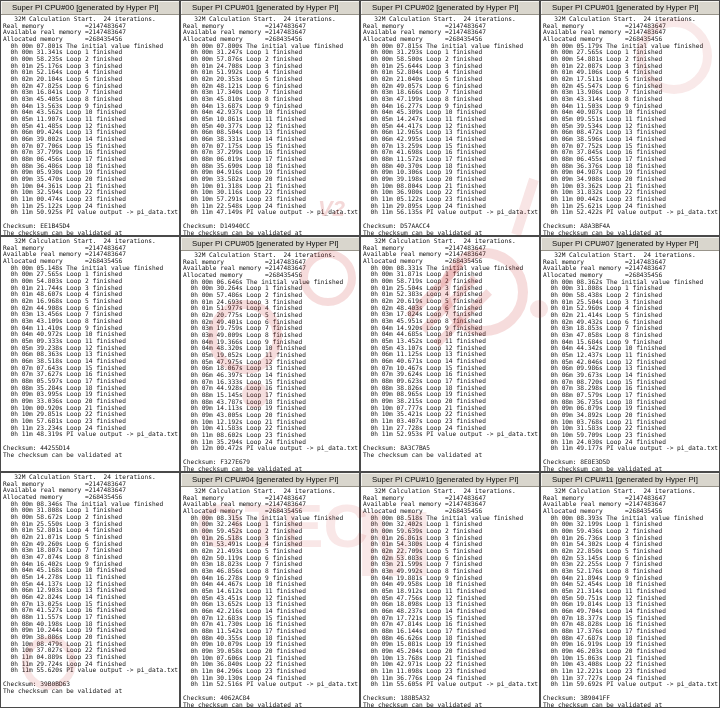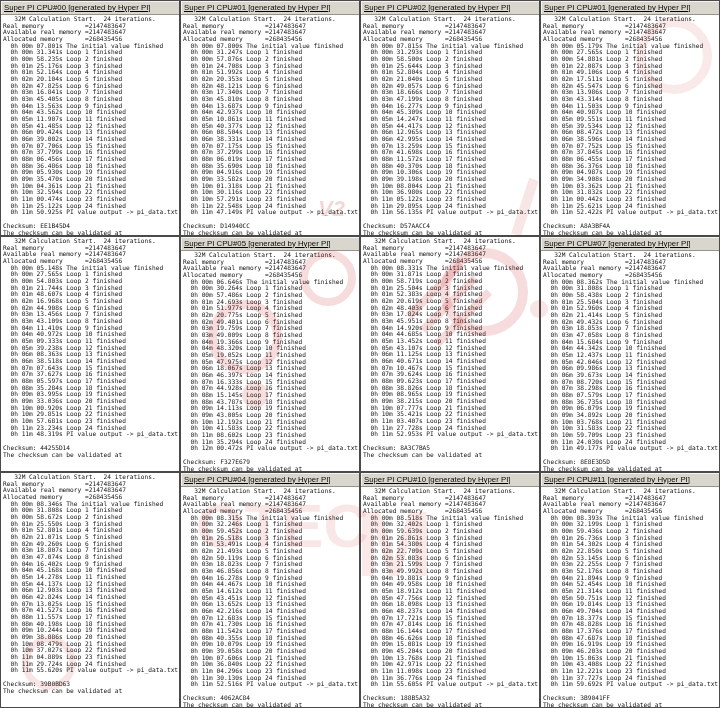--- a/index.html
+++ b/index.html
@@ -1,21 +1,21 @@
 <!DOCTYPE html>
 <html><head>
 <meta charset="utf-8">
 <style>
   html,body{margin:0;padding:0;width:720px;height:708px;overflow:hidden;background:#6f6f6f;}
   #stage{position:relative;width:720px;height:708px;font-family:"Liberation Sans",sans-serif;}
   #grid{display:grid;grid-template-columns:repeat(4,180px);grid-template-rows:repeat(3,236px);width:720px;height:708px;}
   .win{box-sizing:border-box;border:1px solid #4a4a4a;background:#ffffff;overflow:hidden;display:flex;flex-direction:column;}
   .titlebar{flex:0 0 13px;height:13px;background:#d9d6cd;border-bottom:1px solid #98948a;
             box-shadow:inset 0 1px 0 #f4f3ef, inset 1px 0 0 #f4f3ef;
-            display:flex;align-items:center;padding:0 3px;overflow:hidden;text-decoration:underline;}
+            display:flex;align-items:center;padding:0 11px;overflow:hidden;}
   .titlebar .title{font:7.8px/12px "Liberation Sans",sans-serif;color:#0a0a0a;white-space:nowrap;}
   .console{margin:0;padding:1px 0 0 2px;flex:1 1 auto;overflow:hidden;
            font-family:"DejaVu Sans Mono",monospace;font-size:6.2px;line-height:6.67px;
            color:#141414;white-space:pre;}
   
   #watermark{position:absolute;left:0;top:0;width:720px;height:708px;pointer-events:none;z-index:5;}
   .wm{position:absolute;}
   .wm-ring{border-radius:50%;border-style:solid;border-color:rgba(196,38,38,0.16);}
   .wm-dot{border-radius:50%;background:rgba(196,38,38,0.15);}
   .wm-bar{background:rgba(196,38,38,0.17);}

